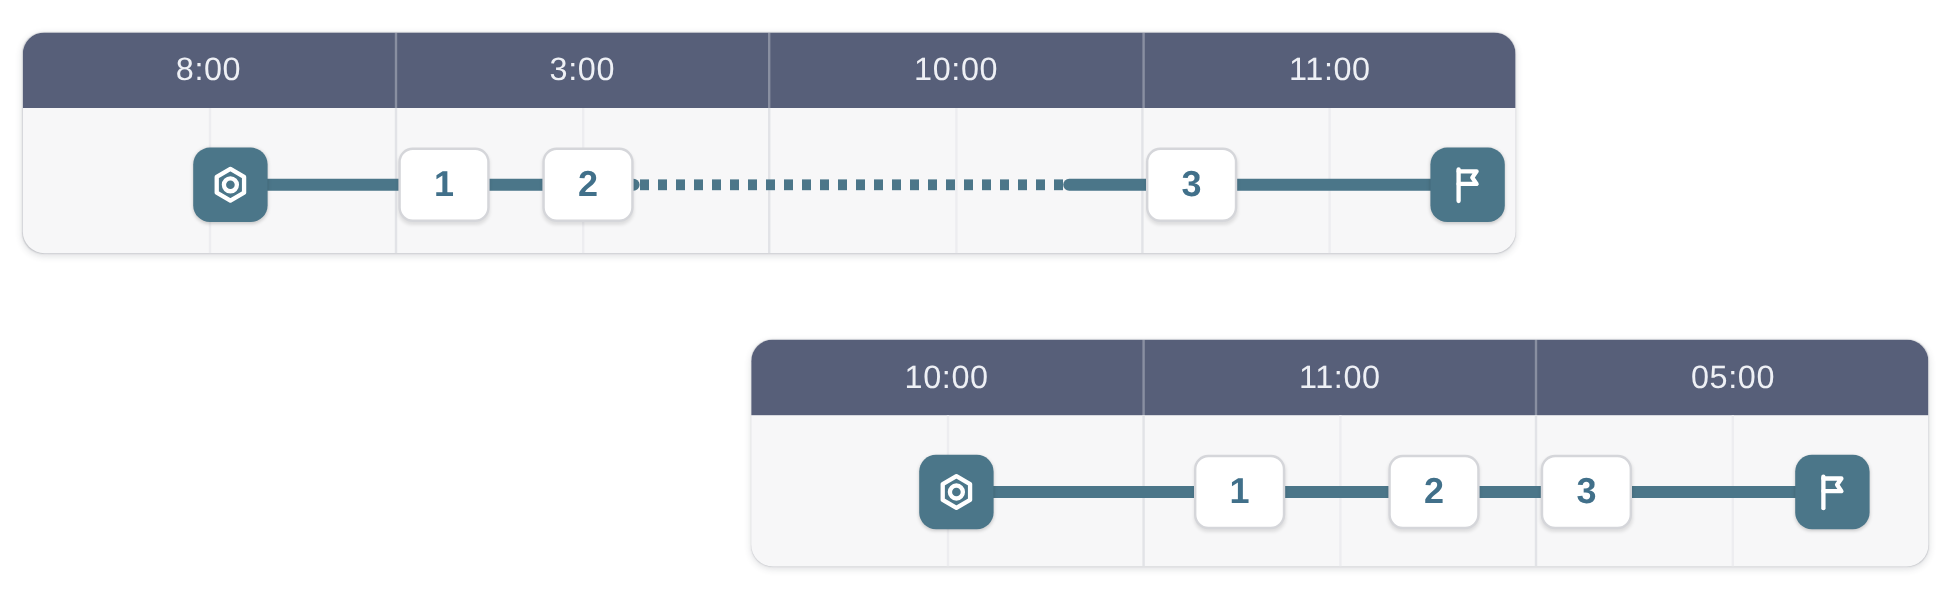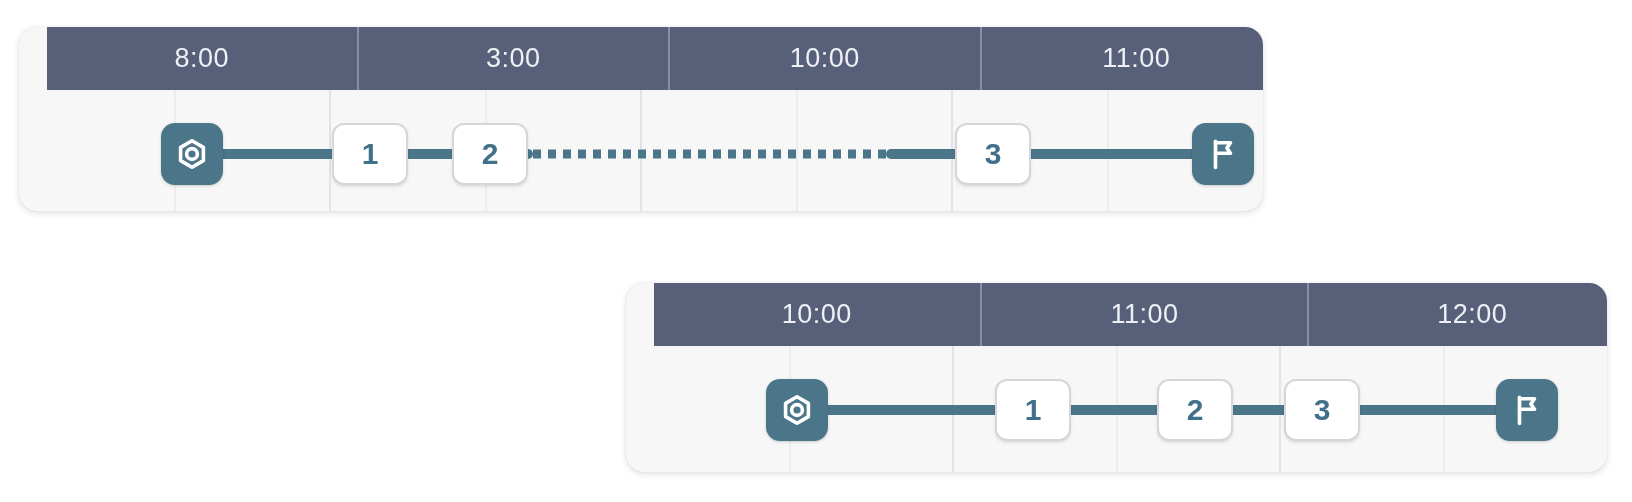--- a/index.html
+++ b/index.html
@@ -7,21 +7,21 @@
     width:1632px;height:502px;position:relative;background:#ffffff;
     font-family:"Liberation Sans", sans-serif;
     -webkit-font-smoothing:antialiased;
   }
   .card{
     position:absolute;border-radius:18px;overflow:hidden;
     background:#f7f7f8;
     box-shadow:0 2px 6px rgba(50,55,70,0.16), 0 0 1px rgba(50,55,70,0.18);
   }
   .card-header{
-    display:flex;width:100%;background:#575f79;margin-left:28px;
+    display:flex;width:100%;background:#575f79;
   }
   .hcell{
     flex:1;display:flex;align-items:center;justify-content:center;
     color:#eef0f5;font-size:27px;letter-spacing:0.5px;
   }
   .hcell + .hcell{border-left:2px solid rgba(255,255,255,0.30);}
   .card-body{position:relative;width:100%;}
   .gridline{position:absolute;top:0;bottom:0;width:2px;}
   .gridline.hour{background:#e2e3e7;}
   .gridline.half{background:#ededf0;}
@@ -107,21 +107,21 @@
       </div>
     </div>
   </div>
 </div>
 
 <div class="card" style="left:626px;top:283px;width:981px;height:189px">
 
   <div class="card-header" style="height:63px">
     <div class="hcell">10:00</div>
     <div class="hcell">11:00</div>
-    <div class="hcell">12:00</div>
+    <div class="hcell">05:00</div>
   </div>
 
   <div class="card-body" style="height:126px">
 
     <div class="gridline half" style="left:163px"></div>
     <div class="gridline half" style="left:490px"></div>
     <div class="gridline half" style="left:817px"></div>
 
     <div class="gridline hour" style="left:326px"></div>
     <div class="gridline hour" style="left:653px"></div>

